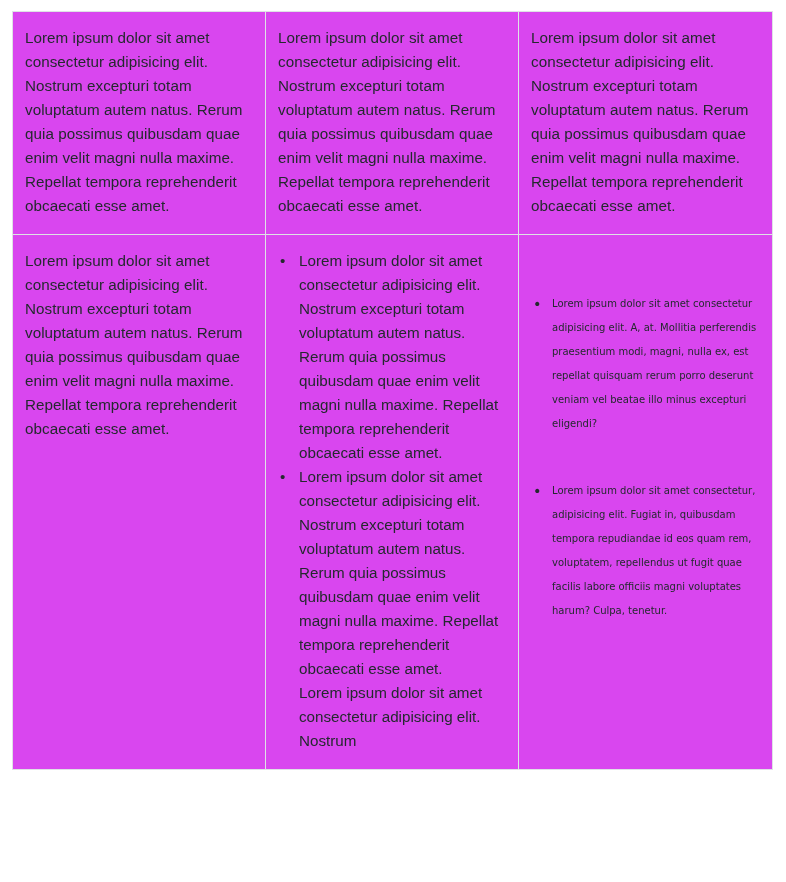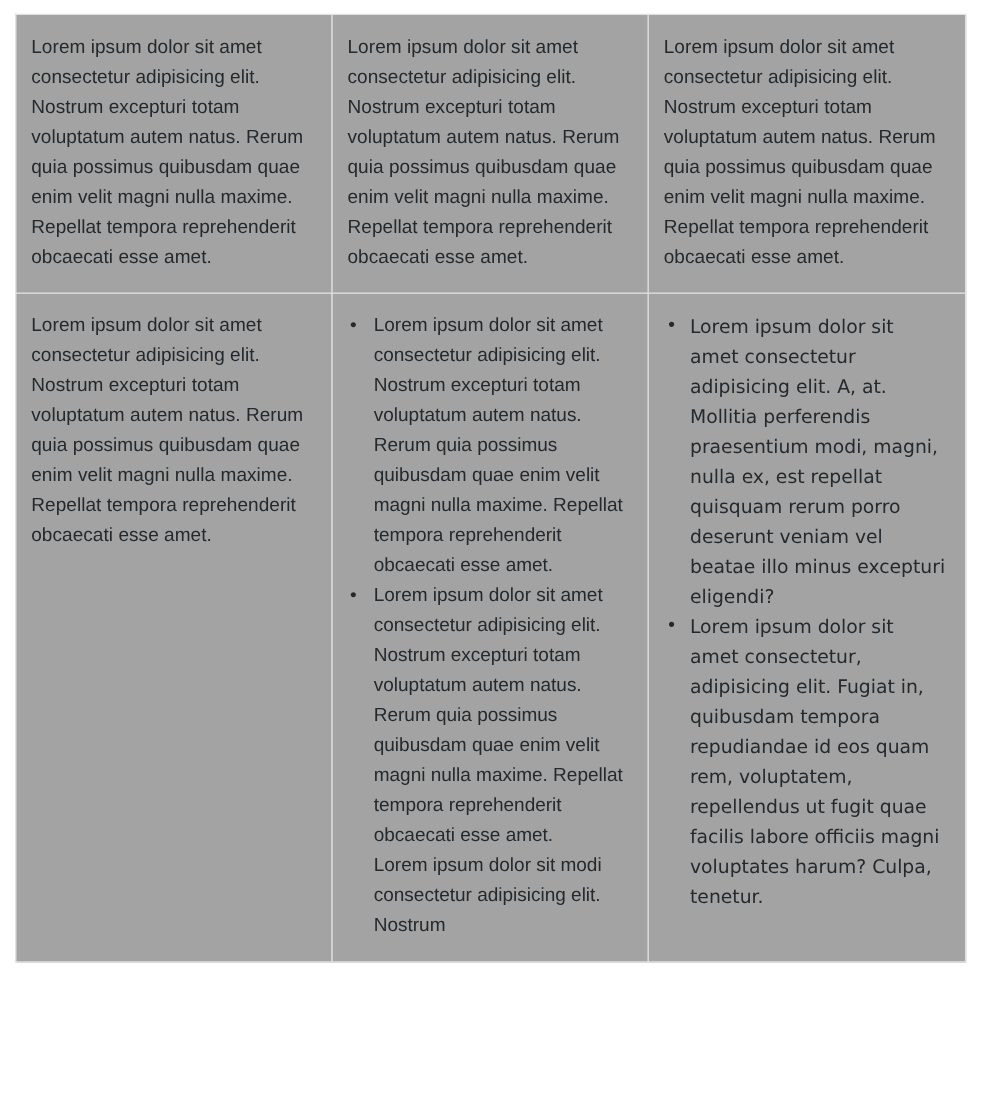--- a/index.html
+++ b/index.html
@@ -36,21 +36,21 @@
   }
 
   .content-table col.c1 { width: 253px; }
   .content-table col.c2 { width: 253px; }
   .content-table col.c3 { width: 254px; }
 
   .content-table td {
     border: 1px solid #dfe2e5;
     vertical-align: top;
     padding: 0;
-    background: #a3a3a3;
+    background: #d946ef;
   }
 
   .cell-inner {
     padding: 14px 18px 16px 12px;
   }
 
   .para {
     margin: 0;
     font-size: 15.2px;
     line-height: 24px;
@@ -85,22 +85,23 @@
 
   ul.bullets > li .li-para {
     margin: 0;
   }
 
   
   .alt-face,
   .alt-face .para,
   .alt-face ul.bullets > li {
     font-family: "DejaVu Sans", sans-serif;
-    font-size: 15px;
+    font-size: 10px;
     line-height: 24px;
+    margin-top: 43px;
   }
   .alt-face ul.bullets > li::before {
     font-family: "DejaVu Sans", sans-serif;
     font-size: 14.4px;
     line-height: 24px;
   }
 
   .bullet-cell .cell-inner {
     padding: 14px 14px 16px 10px;
   }
@@ -146,21 +147,21 @@
         </td>
 
         <td class="bullet-cell">
           <div class="cell-inner">
             <ul class="bullets">
               <li>
                 <p class="li-para">Lorem ipsum dolor sit amet consectetur adipisicing elit. Nostrum excepturi totam voluptatum autem natus. Rerum quia possimus quibusdam quae enim velit magni nulla maxime. Repellat tempora reprehenderit obcaecati esse amet.</p>
               </li>
               <li>
                 <p class="li-para">Lorem ipsum dolor sit amet consectetur adipisicing elit. Nostrum excepturi totam voluptatum autem natus. Rerum quia possimus quibusdam quae enim velit magni nulla maxime. Repellat tempora reprehenderit obcaecati esse amet.</p>
-                <p class="li-para">Lorem ipsum dolor sit modi consectetur adipisicing elit. Nostrum</p>
+                <p class="li-para">Lorem ipsum dolor sit amet consectetur adipisicing elit. Nostrum</p>
               </li>
             </ul>
           </div>
         </td>
 
         <td class="bullet-cell alt-face">
           <div class="cell-inner">
             <ul class="bullets">
               <li>
                 <p class="li-para">Lorem ipsum dolor sit amet consectetur adipisicing elit. A, at. Mollitia perferendis praesentium modi, magni, nulla ex, est repellat quisquam rerum porro deserunt veniam vel beatae illo minus excepturi eligendi?</p>

